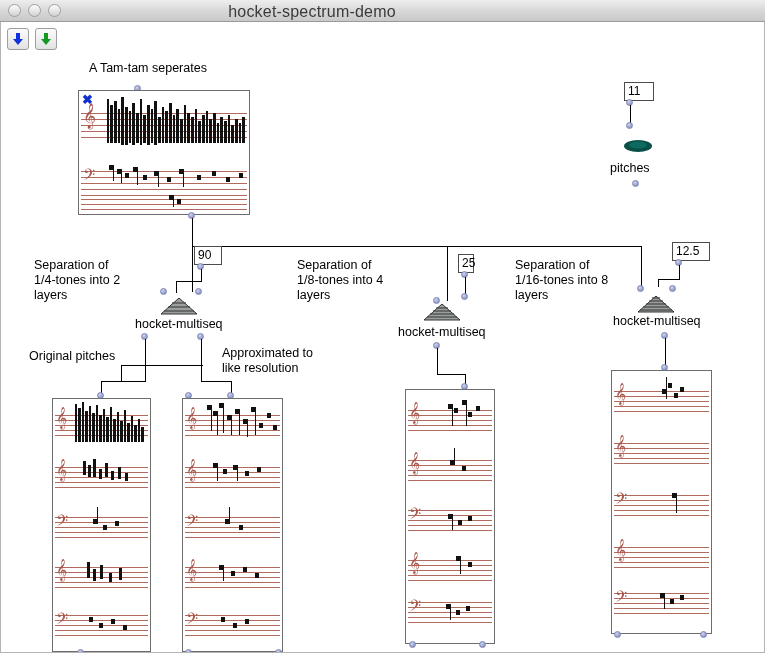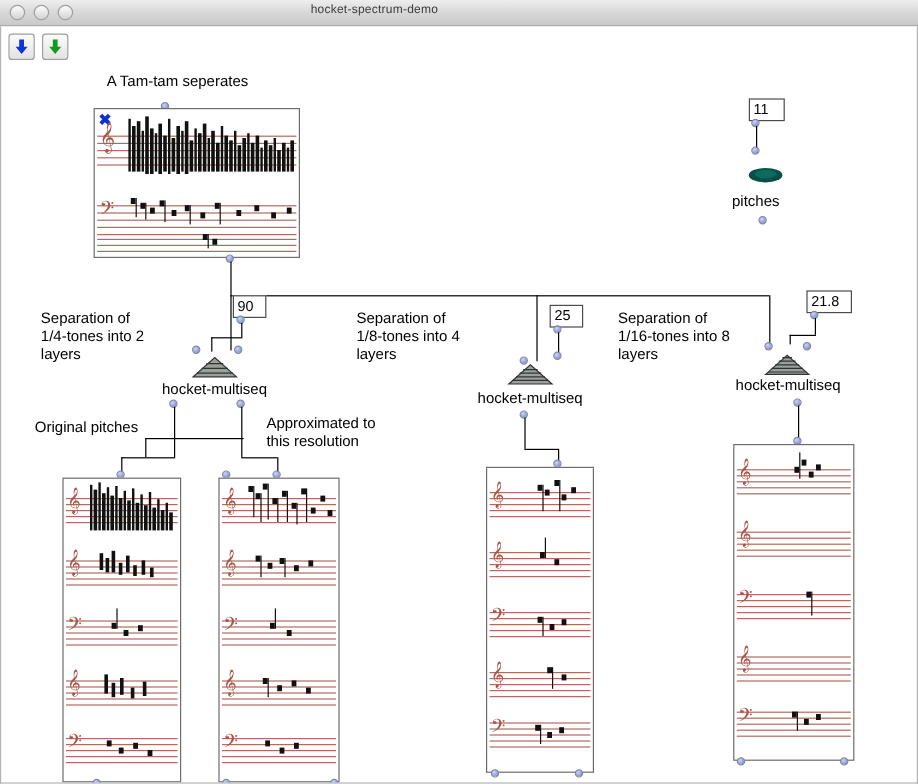--- a/index.html
+++ b/index.html
@@ -42,21 +42,21 @@
     border-radius: 50%;
     background: linear-gradient(to bottom, #fdfdfd, #d2d2d2);
     border: 1px solid #a0a0a0;
     box-sizing: border-box;
   }
   .titlebar-title {
     position: absolute;
     left: 0; top: 3px;
     width: 624px;
     text-align: center;
-    font-size: 10px;
+    font-size: 16px;
     color: #3b3b3b;
     letter-spacing: 0.2px;
   }
   
   .window-body {
     position: absolute;
     left: 0; top: 22px;
     width: 765px;
     height: 631px;
     background: #ffffff;
@@ -363,45 +363,45 @@
 
       <div class="wire v" style="left:144px; top:317px; height:42px;"></div>
       <div class="wire h" style="left:100px; top:359px; width:45px;"></div>
       <div class="wire v" style="left:100px; top:359px; height:14px;"></div>
       <div class="wire v" style="left:200px; top:317px; height:42px;"></div>
       <div class="wire h" style="left:200px; top:359px; width:30px;"></div>
       <div class="wire v" style="left:230px; top:359px; height:14px;"></div>
 
       <div class="label" style="left:28px; top:327px;">Original pitches</div>
       <div class="label" style="left:221px; top:324px;">Approximated to
-this resolution</div>
+like resolution</div>
       <div class="wire h" style="left:120px; top:343px; width:82px;"></div>
       <div class="wire v" style="left:120px; top:343px; height:16px;"></div>
 
-      <div class="numbox" style="left:457px; top:232px; width:28px; height:19px;">25</div>
+      <div class="numbox" style="left:457px; top:232px; width:16px; height:19px;">25</div>
       <div class="dot" style="left:460px; top:249px;"></div>
       <div class="wire v" style="left:464px; top:255px; height:17px;"></div>
       <div class="dot" style="left:432px; top:275px;"></div>
       <div class="dot" style="left:460px; top:271px;"></div>
       <div class="hmbox" style="left:421px; top:278px;">
         <svg class="tri" viewBox="0 0 40 22" aria-hidden="true">
           <polygon points="2,20 20,4 38,20" fill="#9aa09c" stroke="#333" stroke-width="1"></polygon>
           <line x1="5" y1="17" x2="35" y2="17" stroke="#333" stroke-width="1"></line>
           <line x1="8" y1="14" x2="32" y2="14" stroke="#333" stroke-width="1"></line>
           <line x1="11" y1="11" x2="29" y2="11" stroke="#333" stroke-width="1"></line>
           <line x1="14" y1="8" x2="26" y2="8" stroke="#333" stroke-width="1"></line>
         </svg>
       </div>
       <div class="label" style="left:397px; top:303px;">hocket-multiseq</div>
       <div class="dot" style="left:432px; top:320px;"></div>
       <div class="wire v" style="left:436px; top:326px; height:26px;"></div>
       <div class="wire h" style="left:436px; top:352px; width:28px;"></div>
       <div class="wire v" style="left:464px; top:352px; height:12px;"></div>
 
-      <div class="numbox" style="left:671px; top:220px; width:38px; height:19px;">21.8</div>
+      <div class="numbox" style="left:671px; top:220px; width:38px; height:19px;">12.5</div>
       <div class="dot" style="left:674px; top:237px;"></div>
       <div class="wire v" style="left:678px; top:243px; height:14px;"></div>
       <div class="wire h" style="left:657px; top:257px; width:22px;"></div>
       <div class="wire v" style="left:657px; top:257px; height:8px;"></div>
       <div class="dot" style="left:636px; top:263px;"></div>
       <div class="dot" style="left:668px; top:263px;"></div>
       <div class="hmbox" style="left:635px; top:270px;">
         <svg class="tri" viewBox="0 0 40 22" aria-hidden="true">
           <polygon points="2,20 20,4 38,20" fill="#9aa09c" stroke="#333" stroke-width="1"></polygon>
           <line x1="4" y1="18" x2="36" y2="18" stroke="#333" stroke-width="1"></line>

